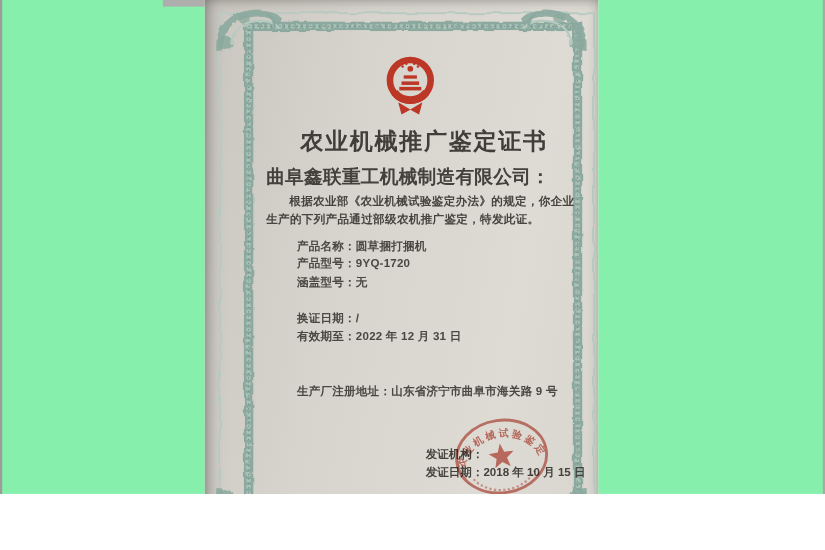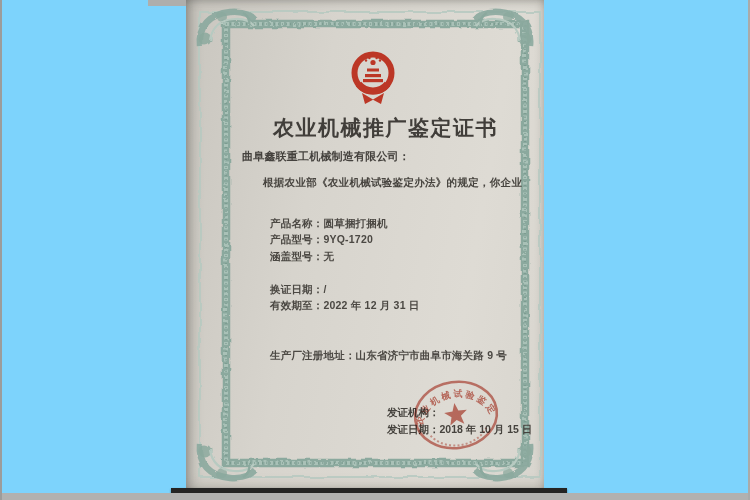--- a/index.html
+++ b/index.html
@@ -1,35 +1,35 @@
 <!DOCTYPE html>
 <html><head>
 <meta charset="utf-8">
 <style>
   html,body{margin:0;padding:0;background:#ffffff;}
-  .stage{position:relative;width:750px;height:500px;background:#7dd3fc;overflow:hidden;
+  .stage{position:relative;width:750px;height:449px;background:#86efac;overflow:hidden;
          font-family:"Liberation Sans",sans-serif;}
   .edge-line-left{position:absolute;left:0;top:0;width:2px;height:500px;background:#9c9c9a;}
   .edge-line-right{position:absolute;right:0;top:0;width:2px;height:500px;background:#aaaaa8;}
   .artifact-tl{position:absolute;left:148px;top:0;width:40px;height:6px;background:#aeaeac;}
   .bottom-bar{position:absolute;left:0;top:493px;width:750px;height:7px;background:#b1b1af;}
   .table-edge{position:absolute;left:171px;top:488px;width:396px;height:9px;background:#242423;
               box-shadow:0 1px 2px rgba(0,0,0,.4);}
   .photo{position:absolute;left:186px;top:0;width:358px;height:490px;
          background:linear-gradient(100deg,#c9c6bf,#d7d4cd 35%,#dedbd4 75%,#d8d5ce);
          box-shadow:inset 10px 0 14px -8px rgba(60,60,55,.5),
                     inset -6px 0 10px -6px rgba(60,60,55,.28),
                     inset 0 8px 12px -8px rgba(60,60,55,.32),
                     inset 0 -10px 14px -8px rgba(110,105,95,.35);}
   .frame-svg{position:absolute;left:0;top:0;width:358px;height:490px;}
   .emblem{position:absolute;left:162px;top:50px;width:50px;height:56px;}
   .cert-title{position:absolute;left:40px;top:115px;width:299px;padding-left:10px;
               text-align:center;font-family:"Liberation Serif",serif;font-weight:700;
               font-size:21px;line-height:26px;letter-spacing:1.5px;color:#413e3a;}
-  .addressee{position:absolute;left:56px;top:149px;font-size:11px;font-weight:700;
+  .addressee{position:absolute;left:56px;top:149px;font-size:17px;font-weight:700;
              color:#44413d;letter-spacing:.2px;}
   .para{position:absolute;left:56px;font-size:10.5px;font-weight:700;color:#47443f;
         letter-spacing:.3px;white-space:nowrap;}
   .para.l1{top:176px;padding-left:21px;}
   .para.l2{top:193px;}
   .field{position:absolute;left:84px;font-size:10.5px;font-weight:700;color:#4b4843;
          letter-spacing:.2px;white-space:nowrap;}
   .footer-line{position:absolute;left:201px;font-size:10.5px;font-weight:700;color:#46433e;
                white-space:nowrap;}
   .footer-line.org{top:406px;}
@@ -86,20 +86,21 @@
       <rect x="17" y="24" width="16" height="3.2" fill="#bc3726"></rect>
       <rect x="15" y="29" width="20" height="3.2" fill="#bc3726"></rect>
       <path d="M14,43 L25,49.5 L36,43 L33,54 L25,49.8 L17,54 Z" fill="#bc3726"></path>
     </svg>
 
     <div class="cert-title">农业机械推广鉴定证书</div>
 
     <div class="addressee">曲阜鑫联重工机械制造有限公司：</div>
 
     <div class="para l1">根据农业部《农业机械试验鉴定办法》的规定，你企业</div>
+    <div class="para l2">生产的下列产品通过部级农机推广鉴定，特发此证。</div>
 
     <div class="field" style="top:217px">
       <span>产品名称：</span><span>圆草捆打捆机</span>
     </div>
     <div class="field" style="top:233px">
       <span>产品型号：</span><span>9YQ-1720</span>
     </div>
     <div class="field" style="top:250px">
       <span>涵盖型号：</span><span>无</span>
     </div>

